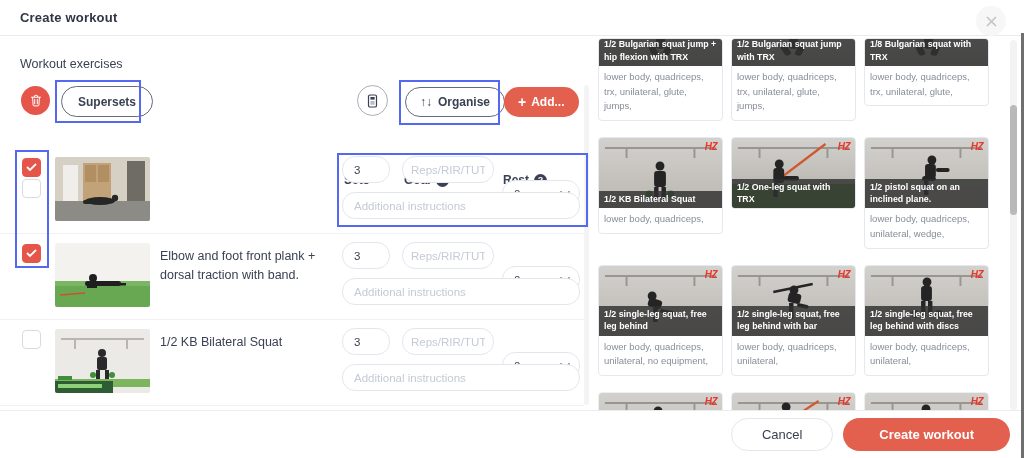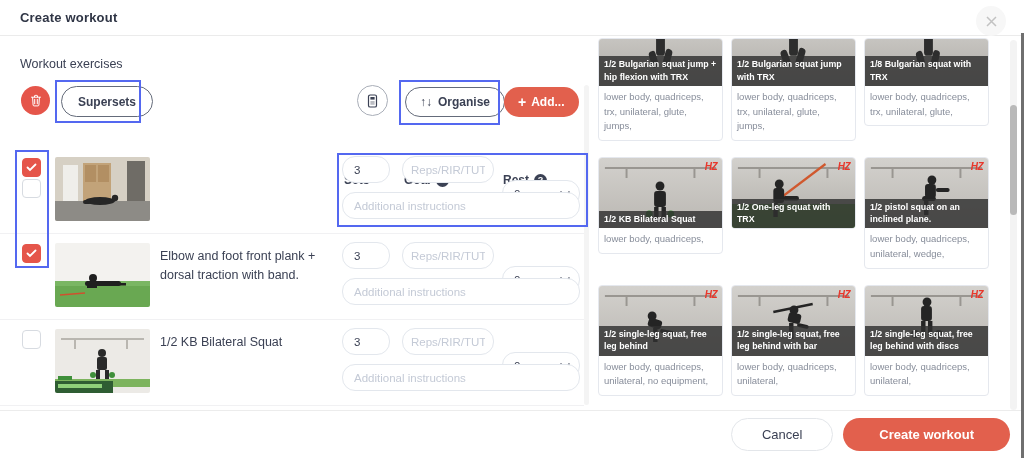--- a/index.html
+++ b/index.html
@@ -45,21 +45,21 @@
   .sets-inp{position:absolute;left:0;top:0;width:48px;padding:0 0 0 11px;}
   .goal-inp{position:absolute;left:60px;top:0;width:92px;padding:0 8px;}
   .rest-sel{position:absolute;left:160px;top:0;width:78px;height:27px;box-sizing:border-box;border:1px solid #e3e7ed;border-radius:13px;background:#fff;display:flex;align-items:center;justify-content:space-between;padding:0 9px 0 11px;cursor:pointer;font-size:11.5px;font-weight:500;color:#3b4154;margin-top:24px;}
   .instr-inp{position:absolute;left:0;top:36px;width:238px;padding:0 11px;}
 
   
   .right-panel{position:absolute;left:590px;top:35px;right:0;bottom:48px;background:#fff;overflow:hidden;}
   .cards-grid{position:absolute;left:8px;top:3px;display:grid;grid-template-columns:repeat(3,125px);column-gap:8px;row-gap:16px;align-items:start;}
   .card{box-sizing:border-box;width:125px;background:#fff;border:1px solid #e5e8ee;border-radius:4px;overflow:hidden;cursor:pointer;}
   .thumb{position:relative;height:70px;background:linear-gradient(180deg,#d3d1cd 0%,#bab7b2 100%);overflow:hidden;}
-  .card.cut .thumb{height:47px;background:linear-gradient(180deg,#c6c4c0 0%,#aeaba6 100%);padding-left:29px;}
+  .card.cut .thumb{height:27px;background:linear-gradient(180deg,#c6c4c0 0%,#aeaba6 100%);padding-left:29px;}
   .thumb.grass{background:linear-gradient(180deg,#d3d1cd 0%,#bcb9b4 66%,#67a04e 66%,#5d9746 100%);}
   .thumb svg{position:absolute;left:0;top:0;width:100%;height:100%;}
   .hz{position:absolute;top:3px;right:5px;color:#e8372b;font-size:10px;font-weight:800;font-style:italic;letter-spacing:-.5px;}
   .card-title{position:absolute;left:0;right:0;bottom:0;background:rgba(47,47,47,.82);color:#fff;font-size:8.8px;font-weight:700;line-height:1.4;padding:2px 5px 3px;}
   .card-tags{padding:4px 5px 6px;font-size:9.5px;line-height:1.55;color:#878d9a;}
   .card.partial{border-color:#eceef2;}
   .card.partial .thumb{height:70px;}
 
   .scroll-track{position:absolute;right:7px;top:5px;bottom:0;width:7px;background:#f3f3f3;border-radius:4px;}
   .scroll-thumb{position:absolute;right:7px;top:70px;width:7px;height:110px;background:#b9b9b9;border-radius:4px;cursor:pointer;}

